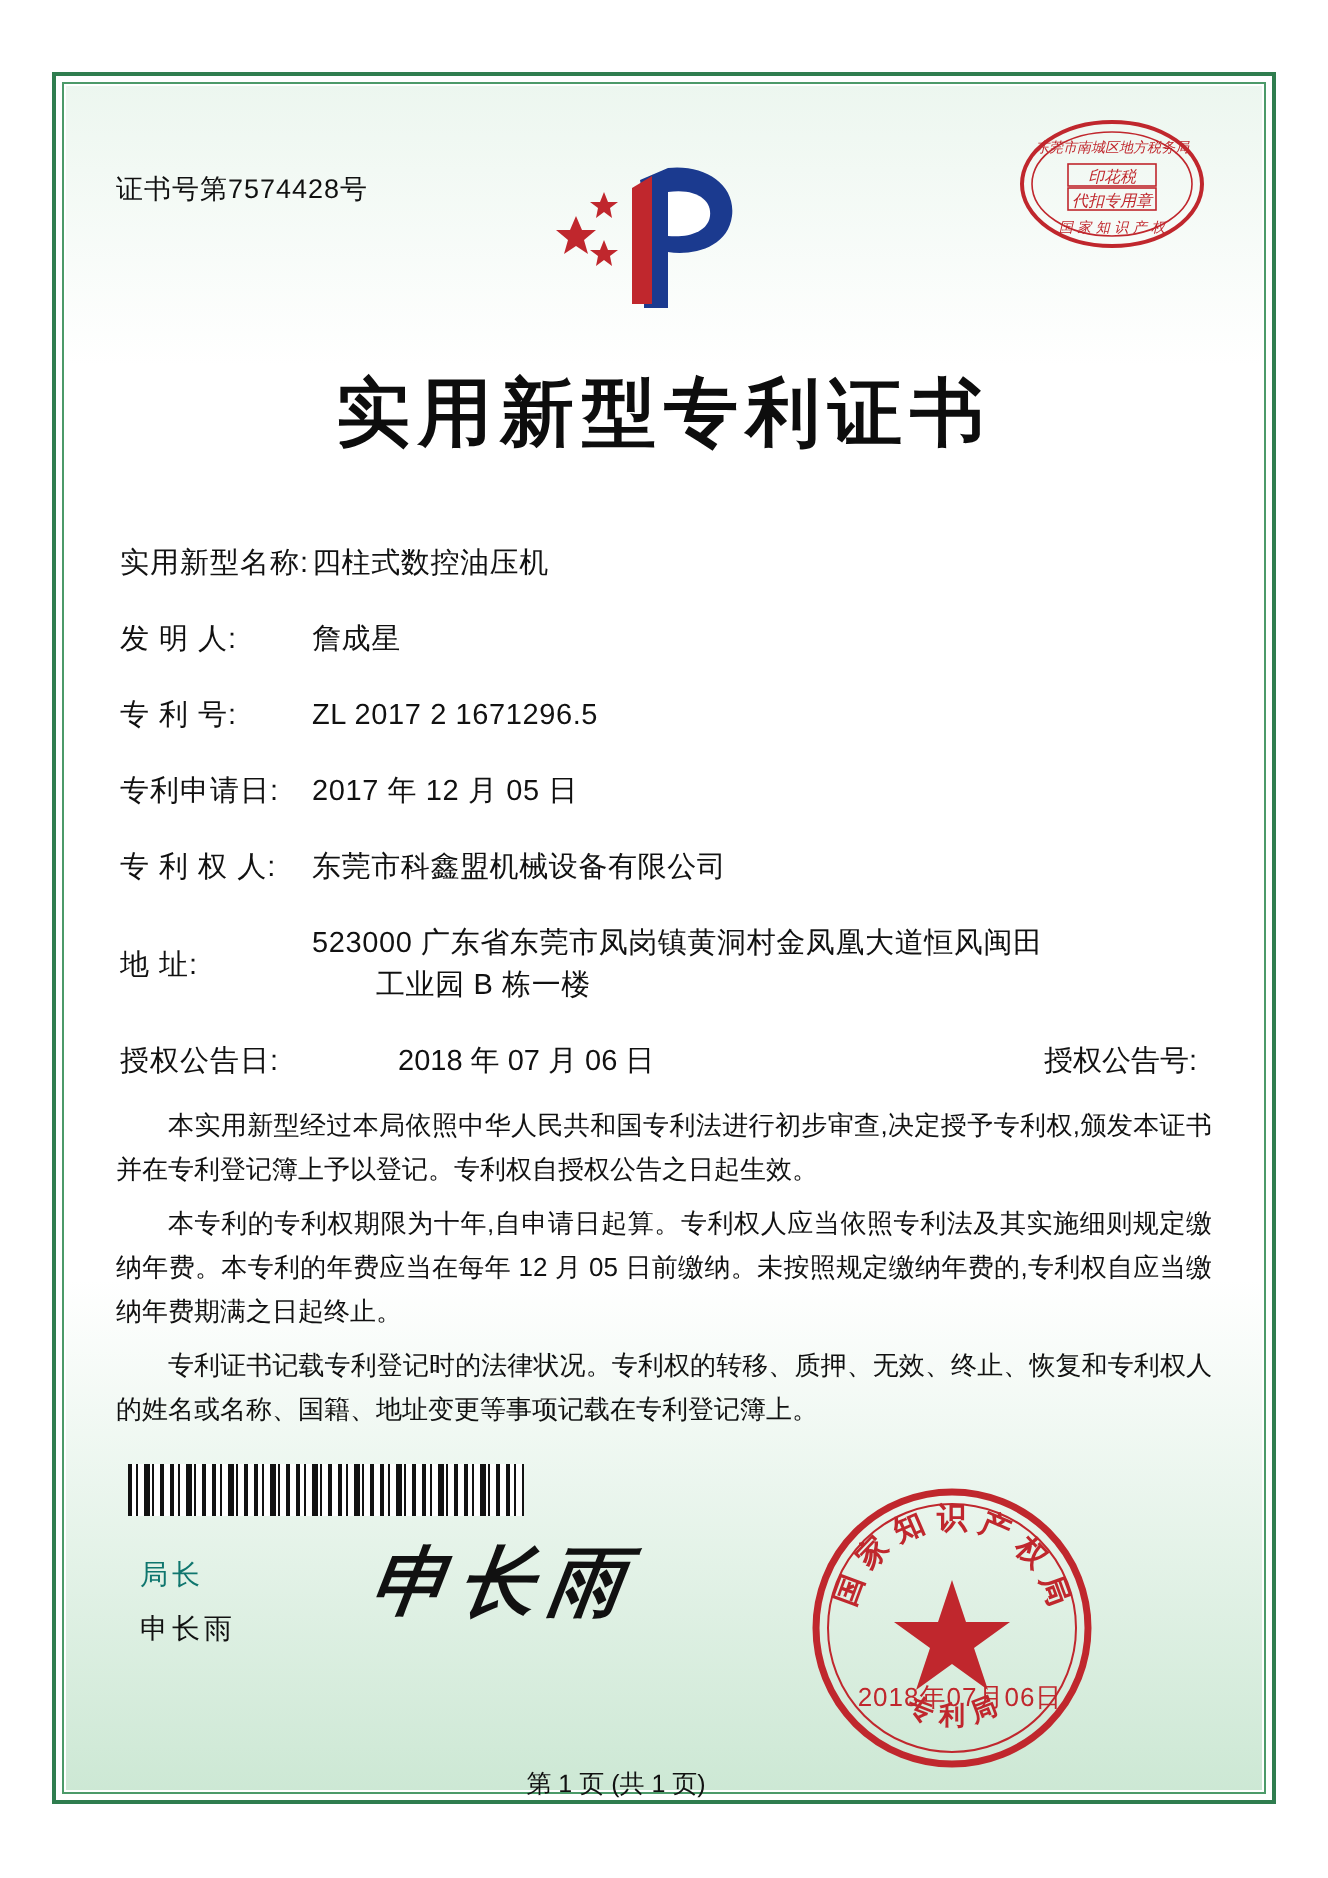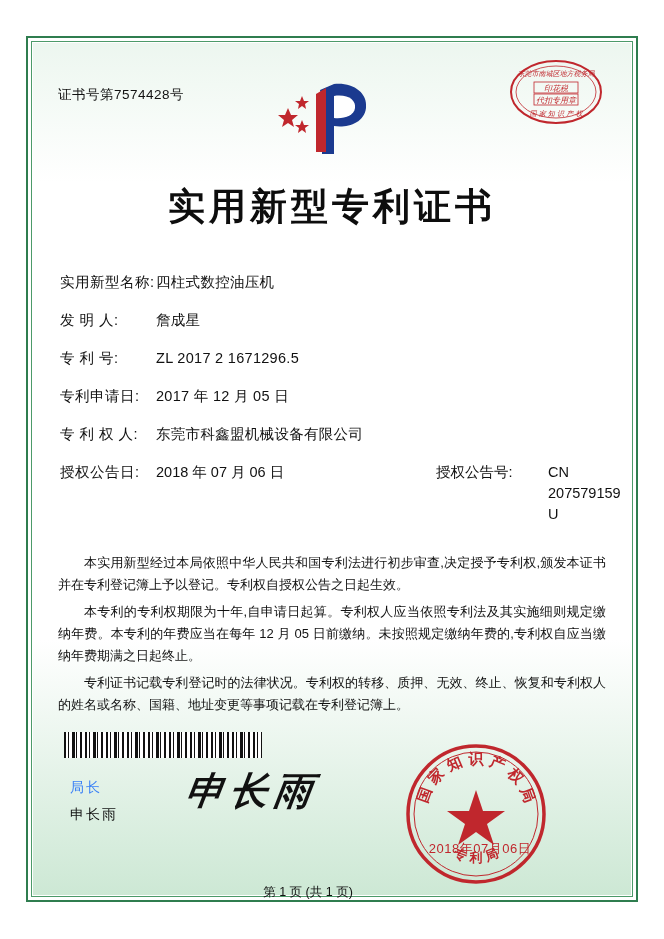--- a/index.html
+++ b/index.html
@@ -132,20 +132,21 @@
     flex: 1;
     letter-spacing: 0.3px;
   }
   .field-value .line2 {
     display: block;
     margin-left: 32px;
   }
   .inline-split {
     display: flex;
     width: 100%;
+    gap: 43px;
   }
   .inline-split .left {
     flex: 0 0 280px;
   }
   .inline-split .right-label {
     flex: 0 0 112px;
   }
   .inline-split .right-value {
     flex: 1;
   }
@@ -182,21 +183,21 @@
         #111 16px, #111 18px, #fff 18px, #fff 21px);
   }
 
   
   .sig-label {
     position: absolute;
     left: 70px;
     top: 779px;
     font-size: 14px;
     letter-spacing: 2px;
-    color: #3b82f6;
+    color: #0f766e;
   }
   .sig-name {
     position: absolute;
     left: 70px;
     top: 806px;
     font-size: 14px;
     letter-spacing: 2px;
     color: #111;
   }
   .handwriting {
@@ -301,20 +302,27 @@
     <div class="field-row">
       <div class="field-label">专利申请日:</div>
       <div class="field-value">2017 年 12 月 05 日</div>
     </div>
 
     <div class="field-row">
       <div class="field-label">专 利 权 人:</div>
       <div class="field-value">东莞市科鑫盟机械设备有限公司</div>
     </div>
 
+    <div class="field-row">
+      <div class="field-label">地 址:</div>
+      <div class="field-value">
+        <span>523000 广东省东莞市凤岗镇黄洞村金凤凰大道恒风闽田</span>
+        <span class="line2">工业园 B 栋一楼</span>
+      </div>
+    </div>
 
     <div class="field-row">
       <div class="inline-split">
         <div class="field-label">授权公告日:</div>
         <div class="left">2018 年 07 月 06 日</div>
         <div class="right-label">授权公告号:</div>
         <div class="right-value">CN 207579159 U</div>
       </div>
     </div>
 

